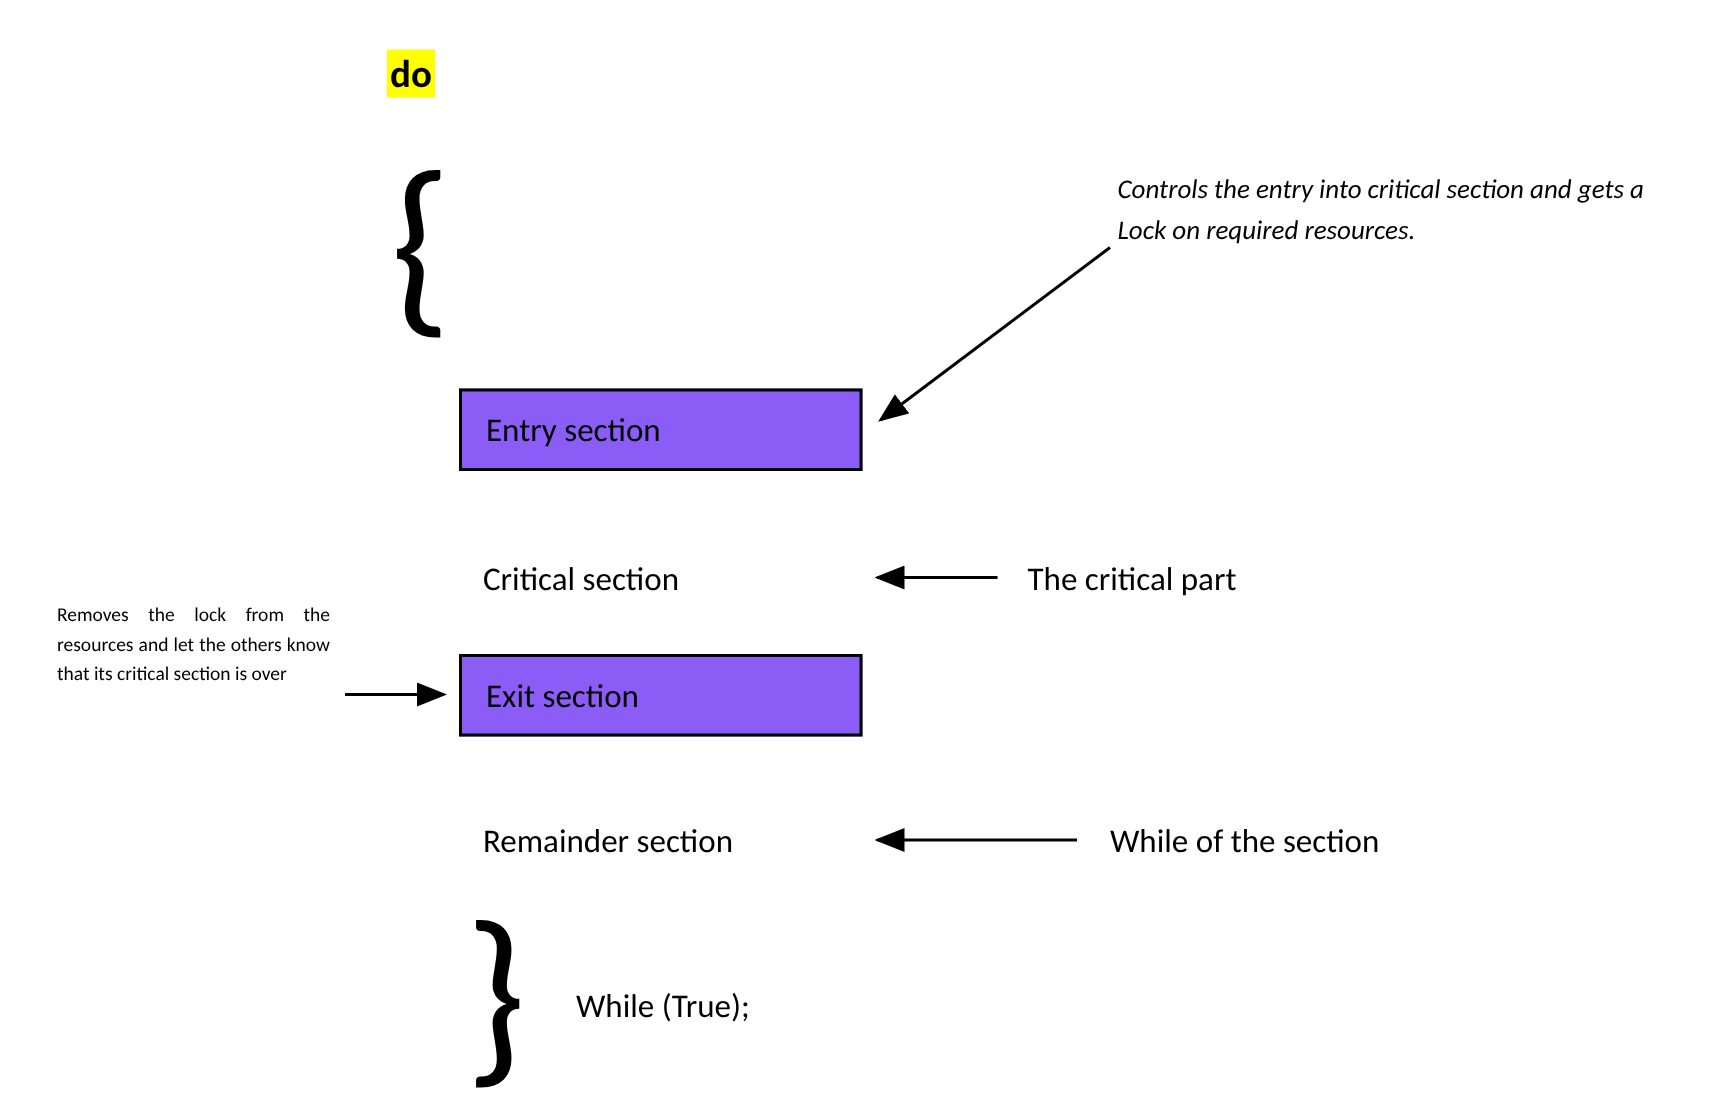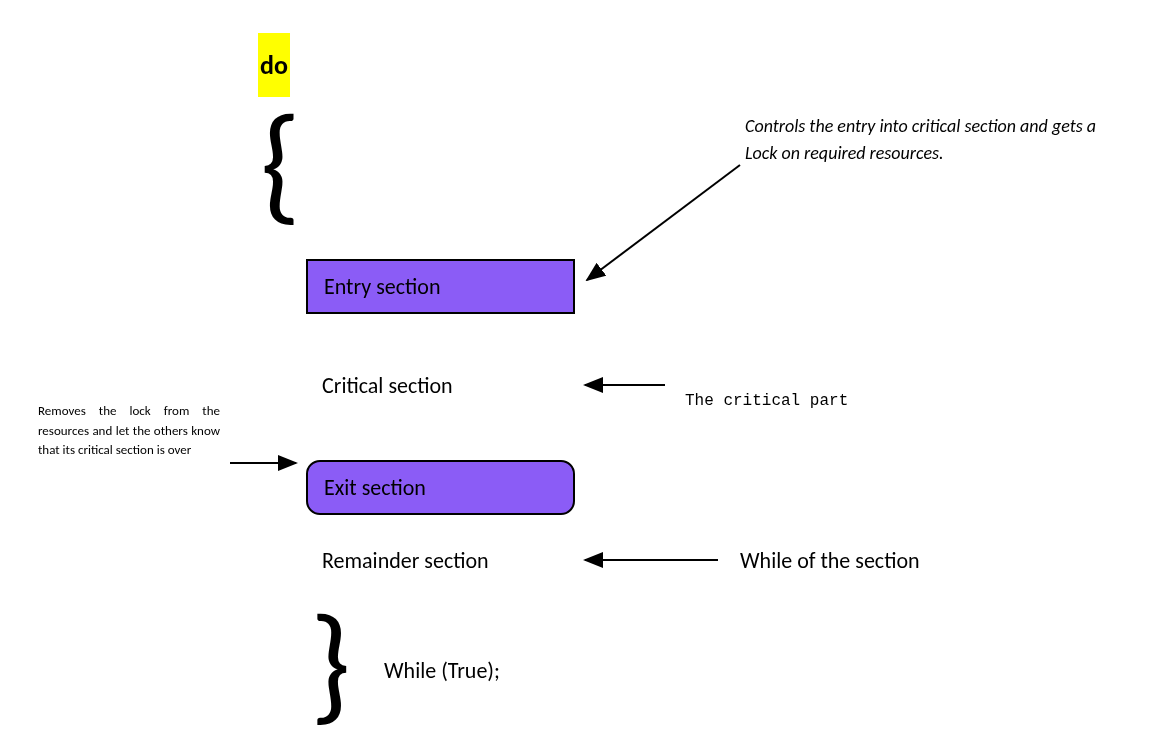--- a/index.html
+++ b/index.html
@@ -14,21 +14,21 @@
       font-family: Calibri, Arial, sans-serif;
       position: relative;
     }
     .do-label {
       position: absolute;
       left: 258px;
       top: 33px;
       background: #ffff00;
       font-size: 26px;
       font-weight: bold;
-      padding: 16px 2px;
+      padding: 0 2px;
     }
     .brace-open {
       position: absolute;
       left: 260px;
       top: 98px;
       font-size: 130px;
       font-family: Calibri, serif;
       line-height: 1;
       font-weight: 300;
     }
@@ -81,33 +81,33 @@
 <div class="do-label">do</div>
 
 <div class="brace-open">{</div>
 
 <div class="section-box" style="left:306px; top:259px; width:269px;">
   <span>Entry section</span>
 </div>
 
 <div class="section-label" style="left:322px; top:372px;">Critical section</div>
 
-<div class="section-box" style="left:306px; top:460px; width:269px;border-radius:14px;">
+<div class="section-box" style="left:306px; top:436px; width:269px;">
   <span>Exit section</span>
 </div>
 
 <div class="section-label" style="left:322px; top:547px;text-align:right;">Remainder section</div>
 
 <div class="brace-close">}</div>
 
 <div class="while-label" style="left:384px; top:657px;">While (True);</div>
 
 <div class="annotation" style="left:745px; top:113px; width:360px; line-height:1.5;font-style:italic;">Controls the entry into critical section and gets a Lock on required resources.</div>
 
-<div class="annotation" style="left:685px; top:392px; font-size:16px;font-family:Liberation Mono, monospace;">The critical part</div>
+<div class="annotation" style="left:685px; top:372px; font-size:22px;">The critical part</div>
 
 <div class="annotation-left" style="left:38px; top:401px;">Removes the lock from the resources and let the others know that its critical section is over</div>
 
 <div class="annotation" style="left:740px; top:547px; font-size:22px;">While of the section</div>
 
 <svg class="svg-layer" width="1155" height="736">
   <defs>
     <marker id="arrowhead" markerWidth="10" markerHeight="8" refX="9" refY="4" orient="auto">
       <polygon points="0 0, 10 4, 0 8" fill="#000"></polygon>
     </marker>

